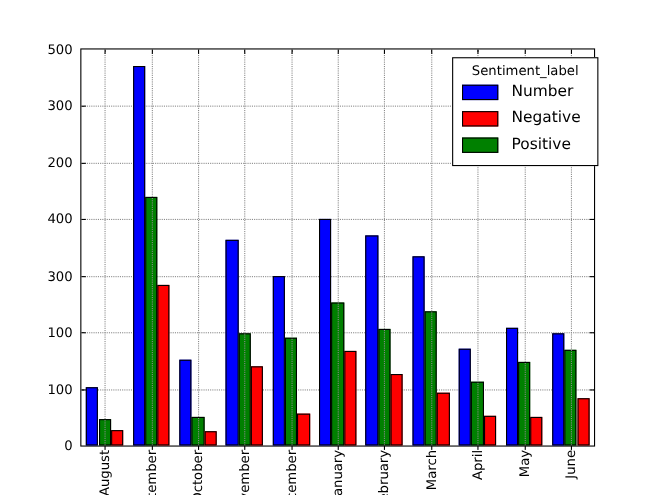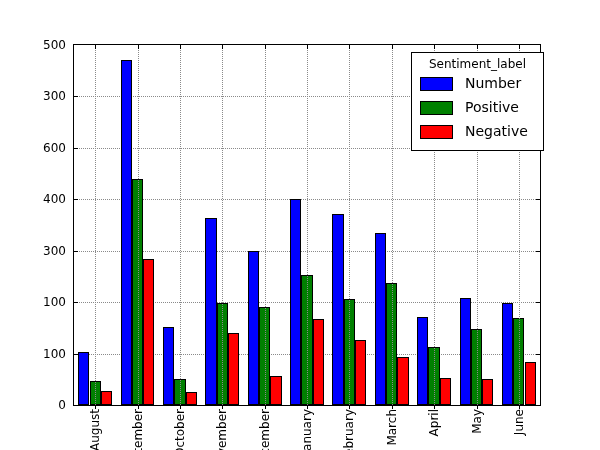--- a/index.html
+++ b/index.html
@@ -133,21 +133,21 @@
         <div class="tick top" style="left:444.8px"></div>
       </div>
   </div>
 
   <div id="ylabels">
       <div class="ytick-label" style="top:397.0px">0</div>
       <div class="ytick-label" style="top:345.6px">100</div>
       <div class="ytick-label" style="top:294.1px">100</div>
       <div class="ytick-label" style="top:242.7px">300</div>
       <div class="ytick-label" style="top:191.3px">400</div>
-      <div class="ytick-label" style="top:139.9px">600</div>
+      <div class="ytick-label" style="top:139.9px">200</div>
       <div class="ytick-label" style="top:88.4px">300</div>
       <div class="ytick-label" style="top:37.0px">500</div>
     </div>
   <div id="xlabels">
       <span class="xtick-label" style="left:88.2px;top:409px">August</span>
       <span class="xtick-label" style="left:130.5px;top:409px">September</span>
       <span class="xtick-label" style="left:172.9px;top:409px">October</span>
       <span class="xtick-label" style="left:215.3px;top:409px">November</span>
       <span class="xtick-label" style="left:257.6px;top:409px">December</span>
       <span class="xtick-label" style="left:300.0px;top:409px">January</span>
@@ -172,22 +172,22 @@
     </div>
 
   <div class="legend">
     <div class="legend-title">Sentiment_label</div>
     <div id="legend-items">
         <div class="legend-row">
           <span class="legend-swatch" style="background:#0000ff"></span>
           <span class="legend-label">Number</span>
         </div>
         <div class="legend-row">
+          <span class="legend-swatch" style="background:#ff0000"></span>
+          <span class="legend-label">Negative</span>
+        </div>
+        <div class="legend-row">
           <span class="legend-swatch" style="background:#008000"></span>
           <span class="legend-label">Positive</span>
-        </div>
-        <div class="legend-row">
-          <span class="legend-swatch" style="background:#ff0000"></span>
-          <span class="legend-label">Negative</span>
         </div>
       </div>
   </div>
 </div>
 
 </body></html>

